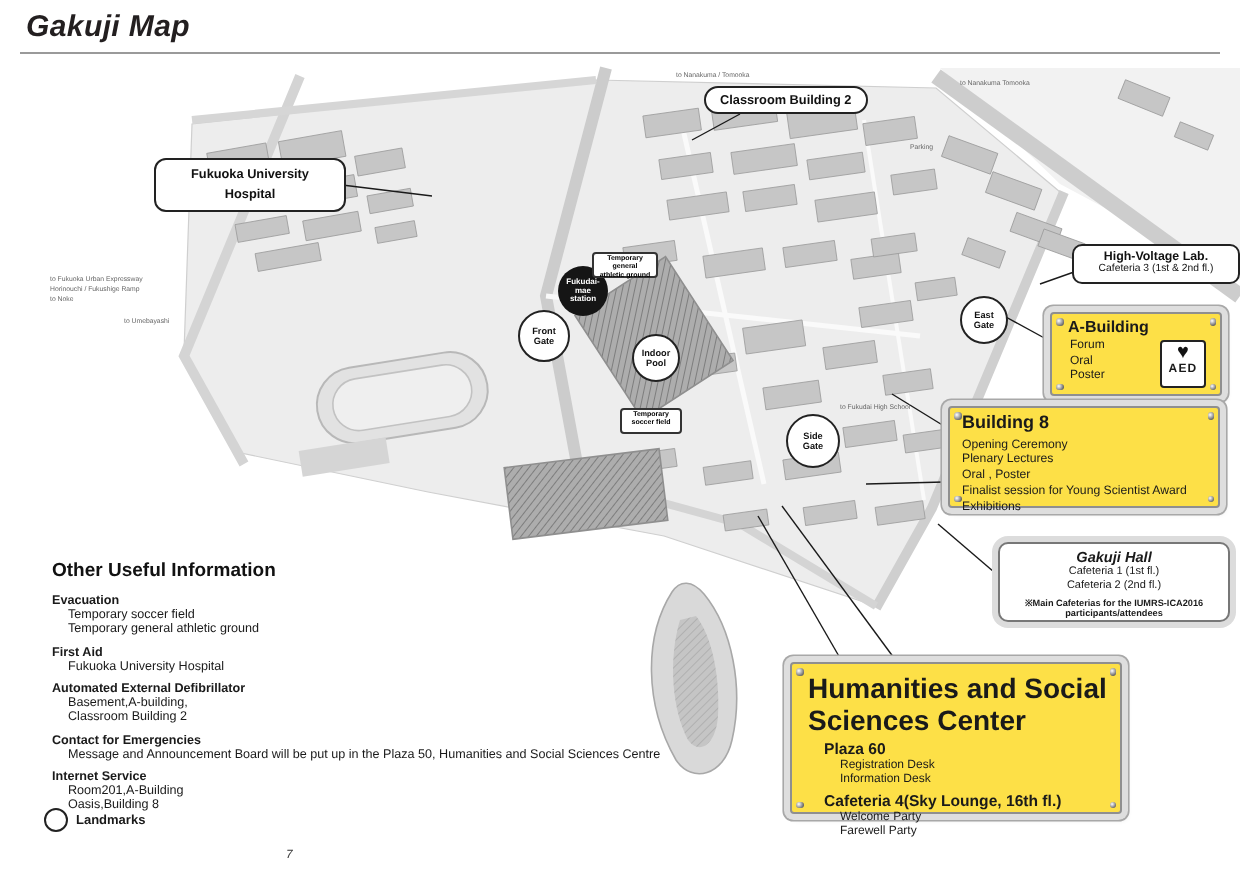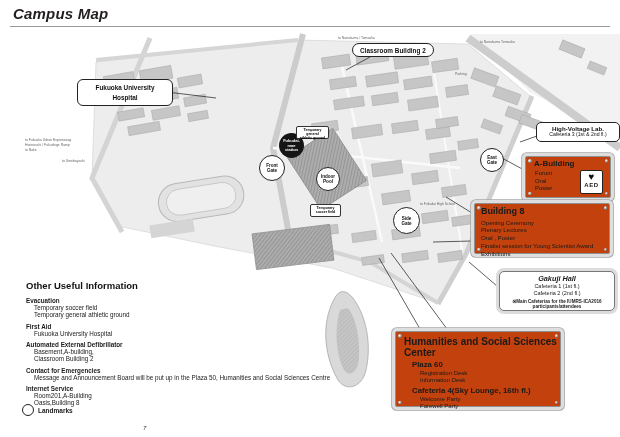--- a/index.html
+++ b/index.html
@@ -12,21 +12,21 @@
 
   
   .callout{position:absolute;background:#fff;border:1.3px solid #222;text-align:center;color:#111;}
   #hospital{left:77px;top:79px;width:90px;padding:3px 2px;border-radius:6px;font-size:6.4px;font-weight:bold;line-height:1.5;}
   #classroom{left:352px;top:43px;padding:2.5px 7px;border-radius:7px;font-size:6.4px;font-weight:bold;white-space:nowrap;}
   #hv{left:536px;top:122px;width:82px;padding:2px 0 2.5px;border-radius:5px;}
   .hv-t{display:block;font-size:6.2px;font-weight:bold;}
   .hv-s{display:block;font-size:6px;transform:scale(.86);transform-origin:50% 0;white-space:nowrap;}
 
   
-  .plaque{position:absolute;background:#c2410c;border:1px solid #8f8f8f;border-radius:2px;
+  .plaque{position:absolute;background:#fde047;border:1px solid #8f8f8f;border-radius:2px;
         box-shadow:0 0 0 3px #dedede,0 0 0 3.8px #a8a8a8,1.5px 2px 3px rgba(0,0,0,.25);}
   .screw{position:absolute;width:3.5px;height:3.5px;border-radius:50%;
         background:radial-gradient(circle at 35% 35%,#fff,#666 75%);}
   .screw.tl{left:2px;top:2px}.screw.tr{right:2px;top:2px}
   .screw.bl{left:2px;bottom:2px}.screw.br{right:2px;bottom:2px}
 
   #a-building{left:525px;top:156px;width:84px;height:40px;}
   .ab-title{margin:2px 0 2px 8px;font-size:8px;font-weight:bold;}
   .ab-items{margin-left:9px;font-size:6px;line-height:1.28;}
   .ab-items span{display:block;}
@@ -40,21 +40,21 @@
   .b8-items span{display:block;font-size:6.1px;line-height:1.28;white-space:nowrap;}
 
   #gakuji{position:absolute;left:499px;top:271px;width:116px;height:40px;background:#fff;
         border:.9px solid #777;border-radius:5px;box-shadow:0 0 0 3px #dcdcdc;text-align:center;padding-top:2px;box-sizing:border-box;}
   .gk-title{font-size:7.3px;font-weight:bold;font-style:italic;}
   .gk-items span{display:block;font-size:5.5px;line-height:1.35;}
   .gk-note{font-size:9.2px;font-weight:bold;transform:scale(.5);transform-origin:50% 0;
         width:200%;margin-left:-50%;line-height:1.1;margin-top:1px;}
 
   #humanities{left:395px;top:331px;width:166px;height:76px;padding:4px 0 0 8px;box-sizing:border-box;}
-  .hm-title{font-size:10px;font-weight:bold;margin-bottom:2px;}
+  .hm-title{font-size:14px;font-weight:bold;margin-bottom:2px;}
   .hm-sub{font-size:7.8px;font-weight:bold;margin:1.5px 0 1px 8px;}
   .hm-items span{display:block;font-size:6px;line-height:1.22;margin-left:16px;}
 
   
   .circle-mark{position:absolute;border-radius:50%;background:#fff;border:1px solid #222;overflow:hidden;}
   .circle-mark .sc{width:200%;height:200%;transform:scale(.5);transform-origin:0 0;display:flex;
         flex-direction:column;align-items:center;justify-content:center;font-weight:bold;
         font-size:9.2px;line-height:1.12;color:#111;text-align:center;}
   #station{left:279px;top:133px;width:25px;height:25px;background:#151515;border:none;}
   #station .sc{color:#fff;font-size:8px;}
@@ -84,21 +84,21 @@
   .lm-circle{width:10px;height:10px;border:1.1px solid #222;border-radius:50%;background:#fff;}
   .lm-label{font-size:6.5px;font-weight:bold;}
 
   .page-num{position:absolute;left:143px;top:425px;font-size:6px;font-style:italic;color:#333;}
 </style>
 </head>
 <body>
 
 <div class="page">
 
-  <div class="page-title">Campus Map</div>
+  <div class="page-title">Gakuji Map</div>
   <div class="title-rule"></div>
 
   <svg class="map-art" width="620" height="437" viewBox="0 0 620 437">
     <defs>
       <pattern id="hatch" width="3" height="3" patternUnits="userSpaceOnUse" patternTransform="rotate(45)">
         <rect width="3" height="3" fill="#adadad"></rect>
         <line x1="0" y1="0" x2="0" y2="3" stroke="#7d7d7d" stroke-width="1"></line>
       </pattern>
     </defs>
 

